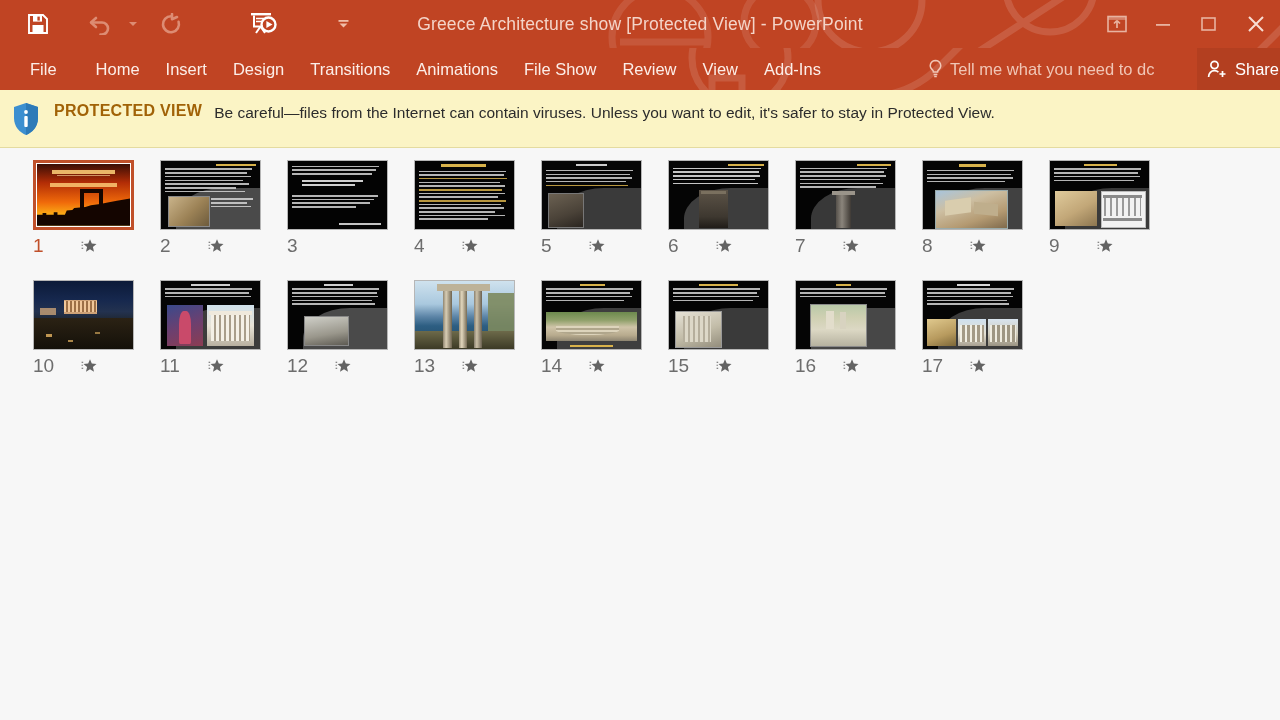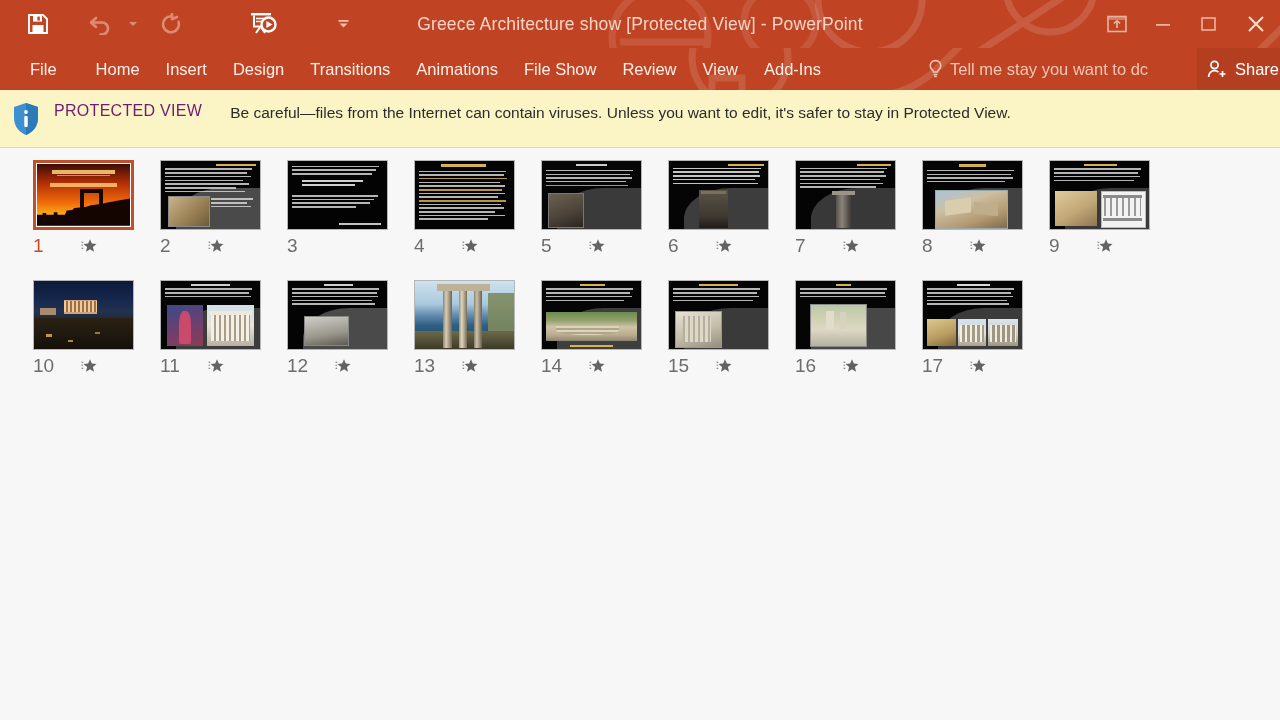--- a/index.html
+++ b/index.html
@@ -72,22 +72,22 @@
   }
 
   
   .pvbar{
     position:absolute;left:0;top:90px;width:1280px;height:58px;
     background:#fbf4c5;border-bottom:1px solid #e4dba0;
     display:flex;align-items:flex-start;box-sizing:border-box;
   }
   .pv-shield{margin:12px 0 0 12px;flex:0 0 auto;}
   .pv-label{
-    margin:12px 16px 0 14px;font-size:16px;color:#701a75;letter-spacing:.3px;
-    flex:0 0 auto;font-weight:400;
+    margin:12px 0 0 14px;font-size:16px;color:#a16207;letter-spacing:.3px;
+    flex:0 0 auto;font-weight:700;
   }
   .pv-msg{
     margin:12px 0 0 12px;font-size:15.5px;color:#2c2c2c;line-height:1.45;
     width:860px;flex:0 0 auto;
   }
   .pv-enable{
     position:absolute;right:22px;top:103px;
     background:#fdfdfd;border:1px solid #8e8e8e;
     font-family:"Liberation Sans", sans-serif;
     font-size:15.5px;color:#1c1c1c;
@@ -266,21 +266,21 @@
       <div class="tab" style="padding:0 13px">Review</div>
       <div class="tab" style="padding:0 13px">View</div>
       <div class="tab" style="padding:0 13px">Add-Ins</div>
     </div>
 
     <div class="tellme">
       <svg width="15" height="20" viewBox="0 0 15 20" style="flex:0 0 auto">
         <path d="M7.5 1.4 a5.2 5.2 0 0 1 3.3 9.2 c-.9.8-1.2 1.5-1.2 2.3 h-4.2 c0-.8-.3-1.5-1.2-2.3 A5.2 5.2 0 0 1 7.5 1.4 Z" fill="none" stroke="#f0c6b6" stroke-width="1.5"></path>
         <path d="M5.6 15.4 h3.8 M6.2 17.6 h2.6" stroke="#f0c6b6" stroke-width="1.5"></path>
       </svg>
-      <span>Tell me stay you want to dc</span>
+      <span>Tell me what you need to dc</span>
     </div>
 
     <div class="sharebtn">
       <svg width="21" height="20" viewBox="0 0 21 20" style="flex:0 0 auto">
         <circle cx="7.5" cy="6" r="3.6" fill="none" stroke="#ffffff" stroke-width="1.7"></circle>
         <path d="M1.6 18 c0-4 2.7-6.3 5.9-6.3 c1.5 0 2.9.5 3.9 1.4" fill="none" stroke="#ffffff" stroke-width="1.7"></path>
         <path d="M15.5 12 v6 M12.5 15 h6" stroke="#ffffff" stroke-width="1.7"></path>
       </svg>
       <span>Share</span>
     </div>

